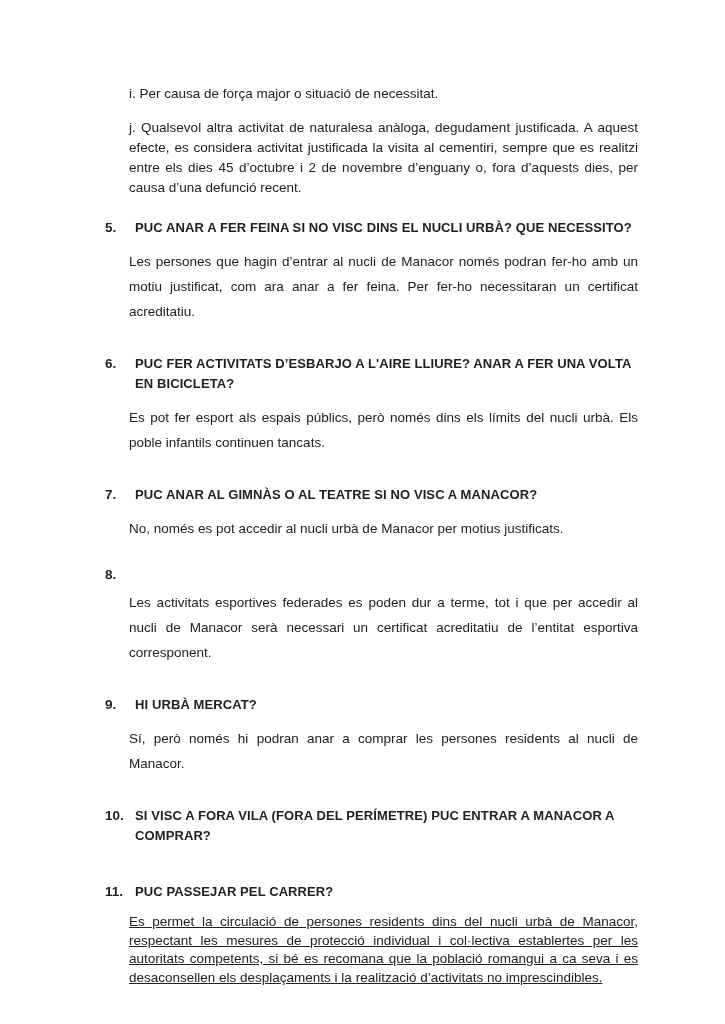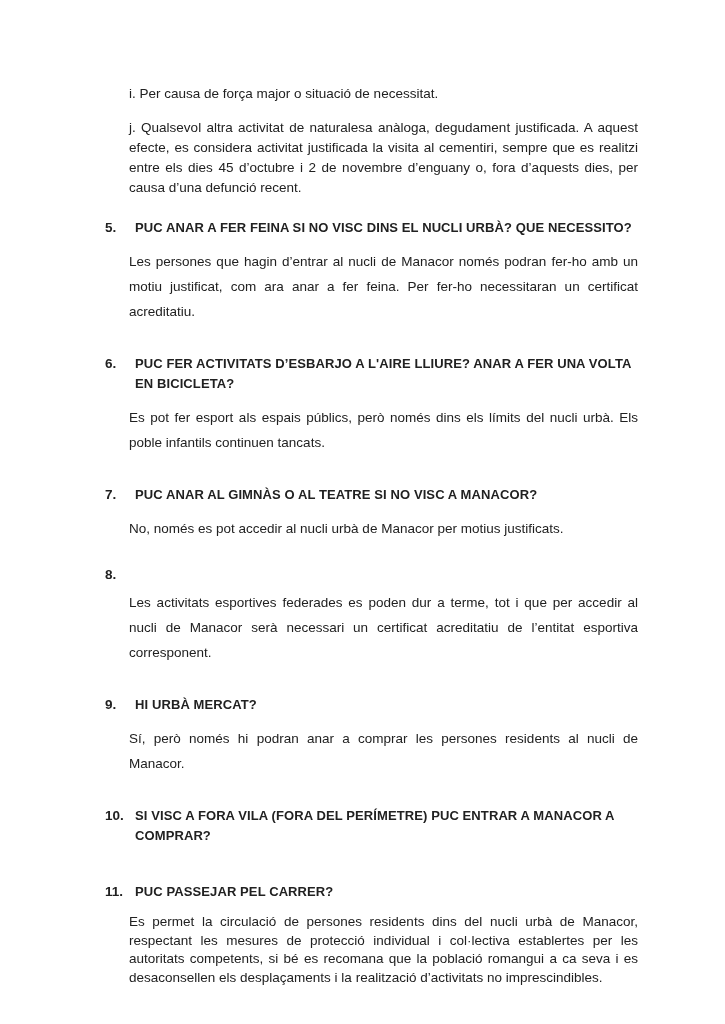--- a/index.html
+++ b/index.html
@@ -60,20 +60,21 @@
   }
   .answer {
     margin: 5px 0 0 0;
     text-align: justify;
   }
   .answer.wide {
     line-height: 25px;
   }
   .answer.single {
     line-height: 18.5px;
+    text-decoration: underline;
   }
 </style>
 </head>
 <body>
 
 <div class="page">
   <div>
   <p class="intro-paragraph">i. Per causa de força major o situació de necessitat.</p>
 
   <p class="intro-paragraph justified">j. Qualsevol altra activitat de naturalesa anàloga, degudament justificada. A aquest efecte, es considera activitat justificada la visita al cementiri, sempre que es realitzi entre els dies 45 d’octubre i 2 de novembre d’enguany o, fora d’aquests dies, per causa d’una defunció recent.</p>

